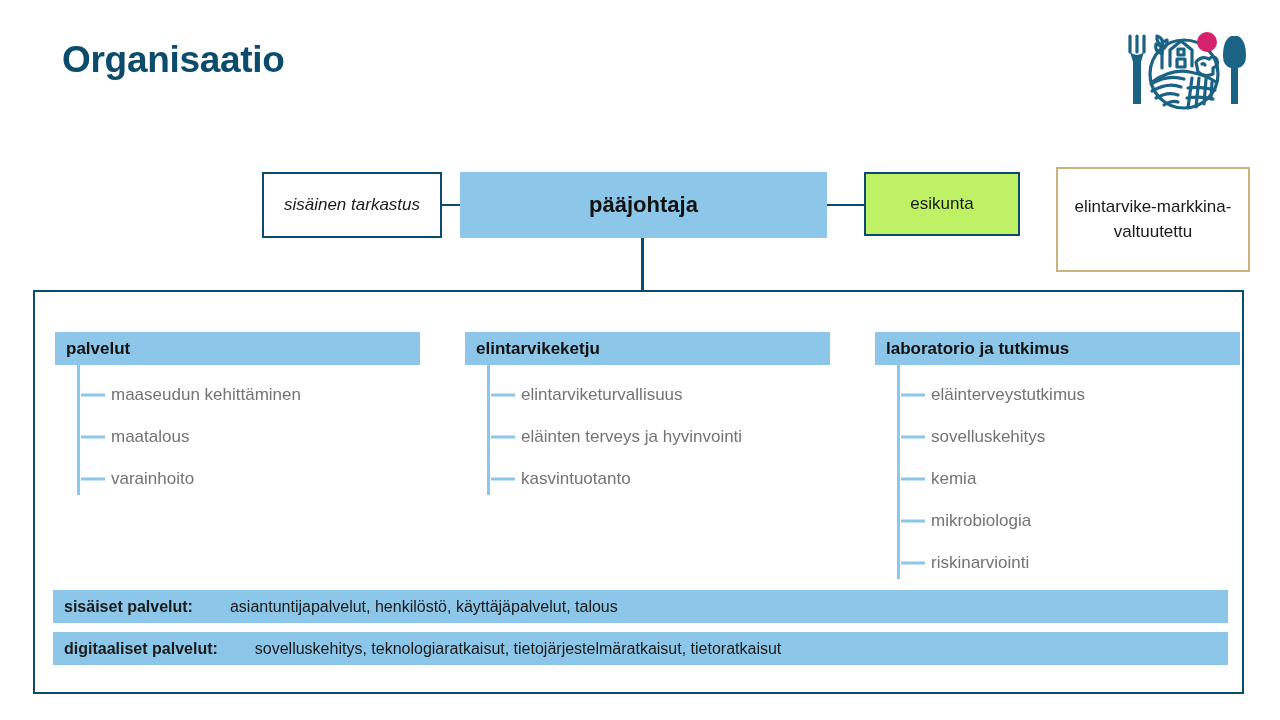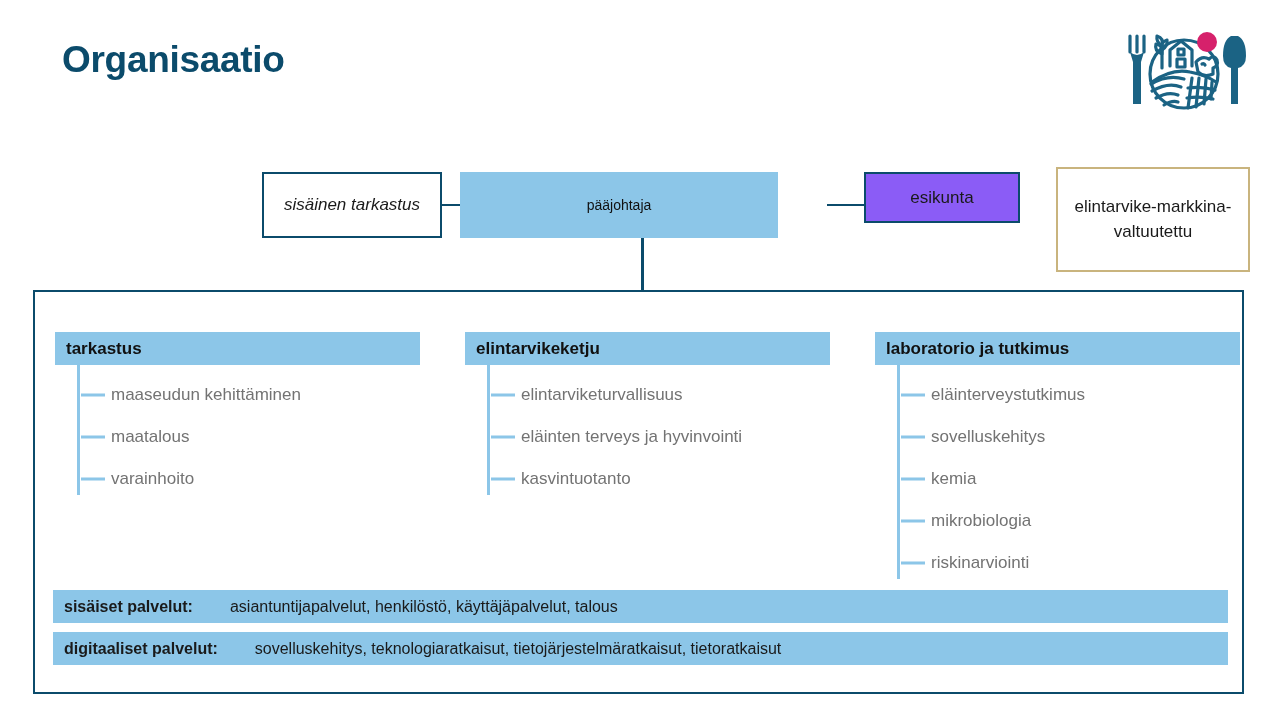--- a/index.html
+++ b/index.html
@@ -57,39 +57,39 @@
     font-size: 17px;
     color: #1a1a1a;
     line-height: 1.35;
     font-style: italic;
   }
 
   .box-dg {
     position: absolute;
     left: 460px;
     top: 172px;
-    width: 318px;
+    width: 367px;
     height: 66px;
     background: #8CC6E8;
     display: flex;
     align-items: center;
     justify-content: center;
-    font-size: 14px;
-    font-weight: normal;
+    font-size: 22px;
+    font-weight: bold;
     color: #111111;
   }
 
   .box-staff {
     position: absolute;
     left: 864px;
     top: 172px;
     width: 156px;
-    height: 51px;
+    height: 64px;
     border: 2.5px solid #0B4B6B;
-    background: #8b5cf6;
+    background: #bef264;
     display: flex;
     align-items: center;
     justify-content: center;
     font-size: 17px;
     color: #1a1a1a;
   }
 
   .box-ombudsman {
     position: absolute;
     left: 1056px;
@@ -267,21 +267,21 @@
   <div class="box-internal-audit">sisäinen tarkastus</div>
   <div class="box-dg">pääjohtaja</div>
   <div class="box-staff">esikunta</div>
   <div class="box-ombudsman">elintarvike-markkina-valtuutettu</div>
 
   <div class="main-box">
 
     <div class="columns">
 
       <div class="column">
-        <div class="col-header">tarkastus</div>
+        <div class="col-header">palvelut</div>
         <div class="col-items" style="--trunk:130px">
           <div class="tree-item">maaseudun kehittäminen</div>
           <div class="tree-item">maatalous</div>
           <div class="tree-item">varainhoito</div>
         </div>
       </div>
 
       <div class="column">
         <div class="col-header">elintarvikeketju</div>
         <div class="col-items" style="--trunk:130px">

